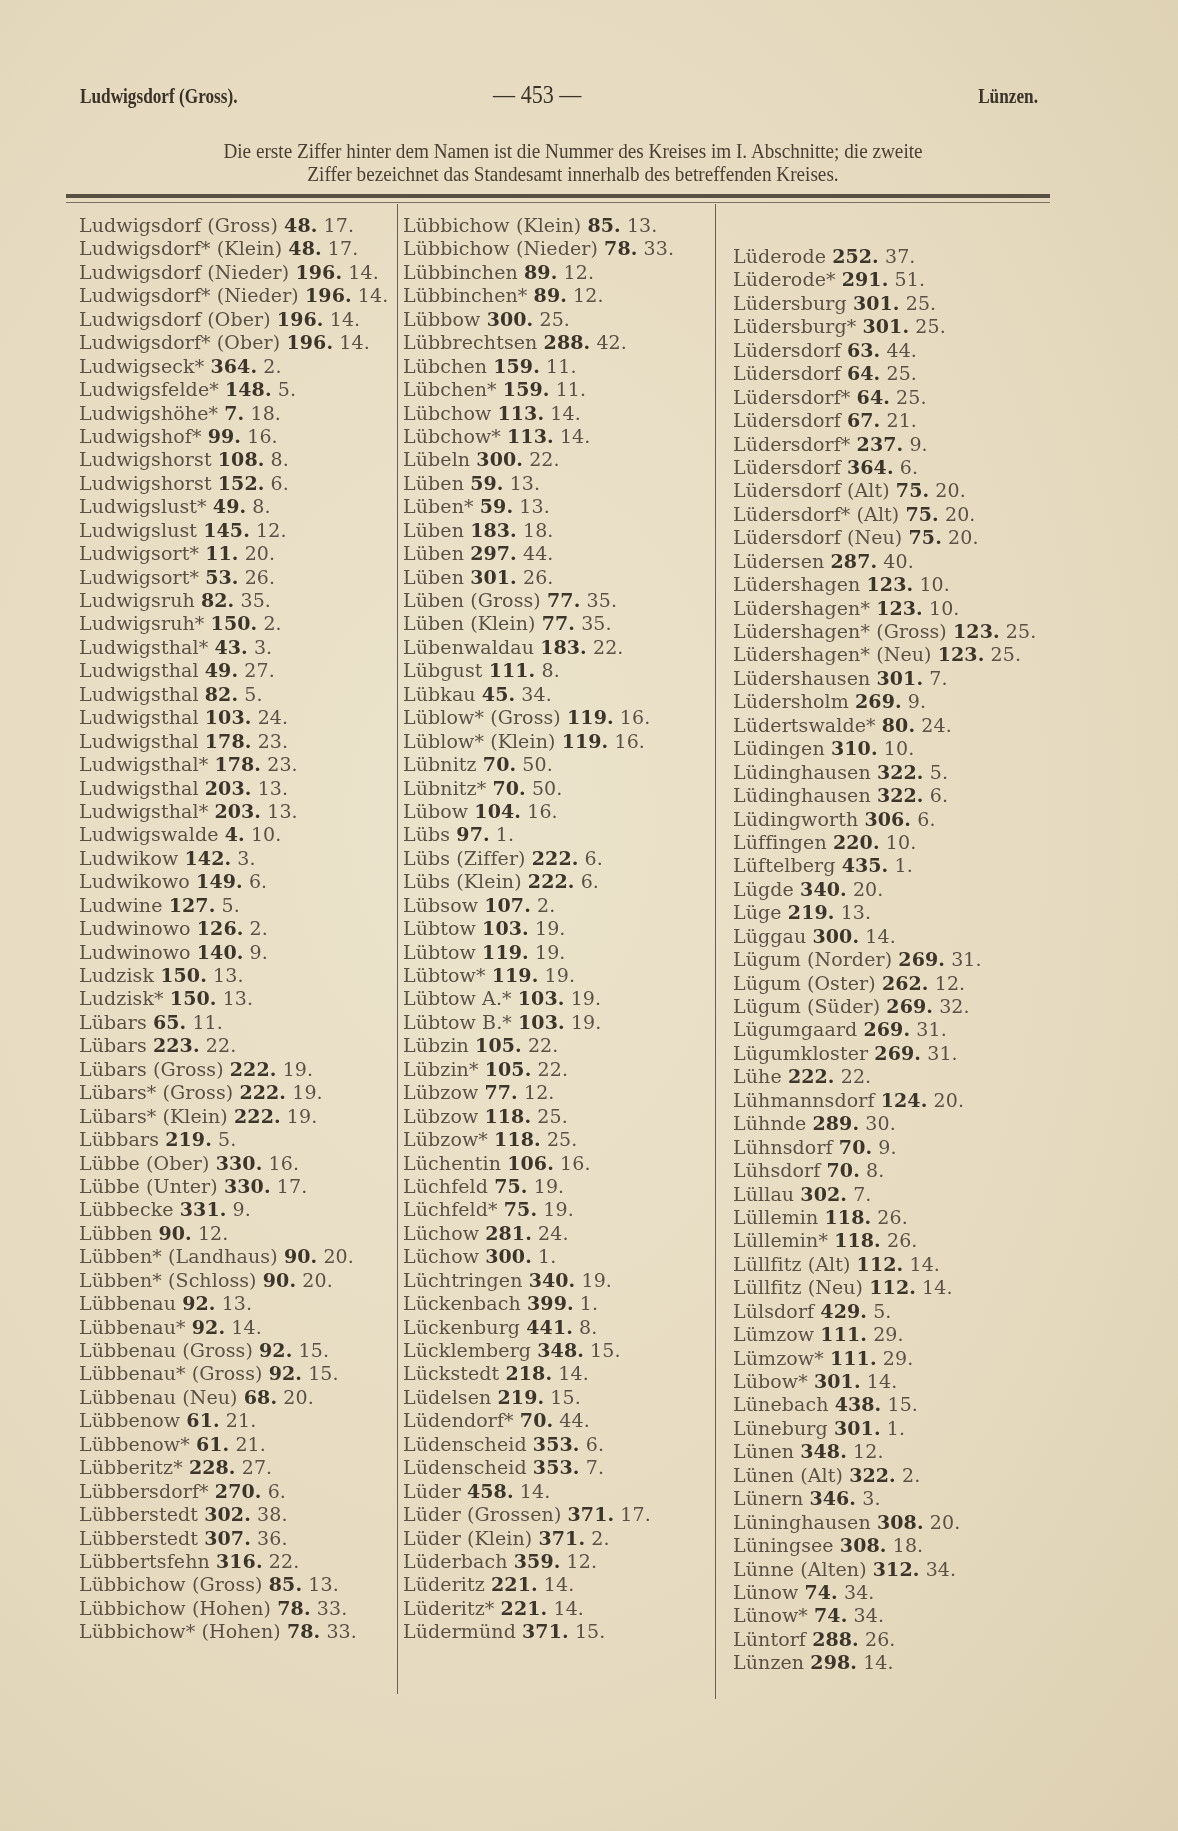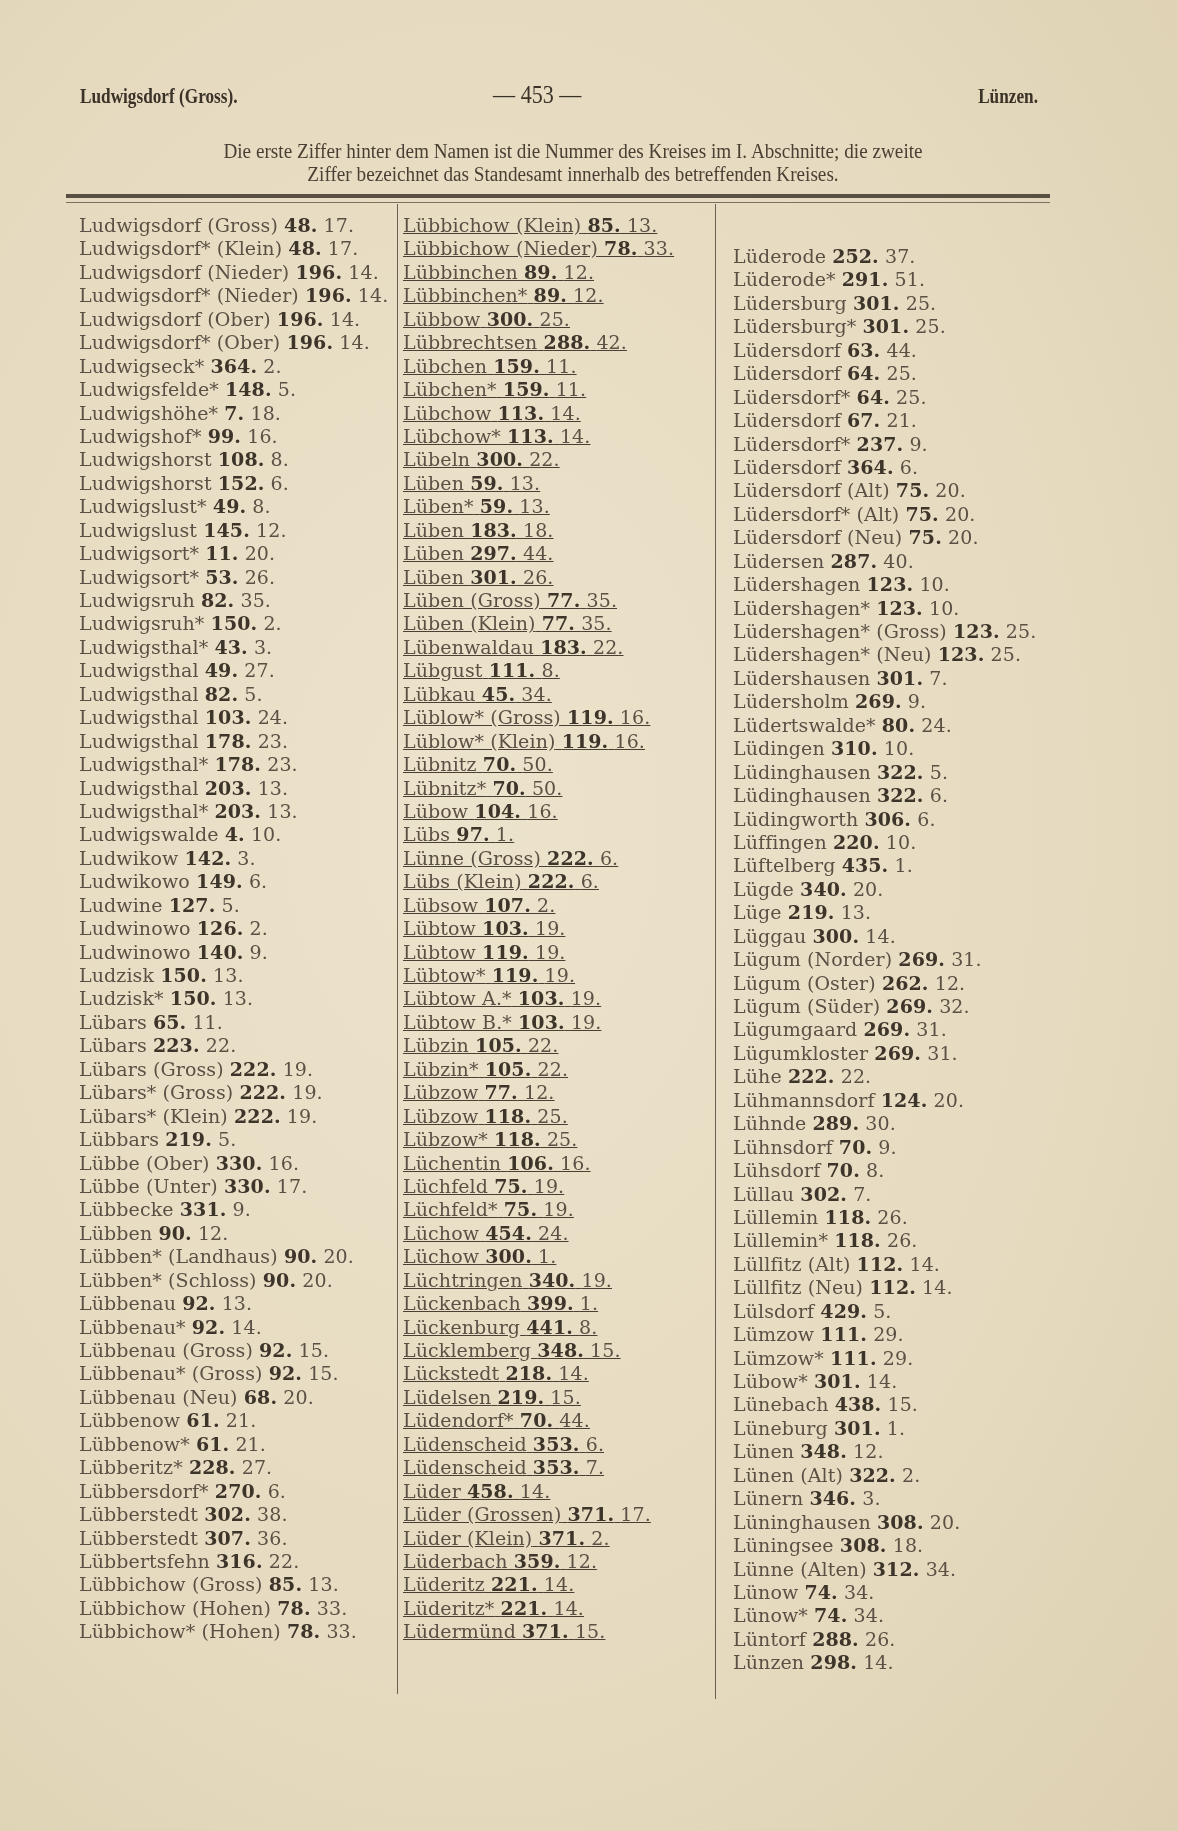--- a/index.html
+++ b/index.html
@@ -13,21 +13,21 @@
   }
   .header { position: absolute; top: 80px; left: 0; width: 1178px; height: 36px; }
   .hdr-left { position: absolute; left: 80px; top: 4px; font-family: "Liberation Serif", serif; font-weight: bold; font-size: 21px; letter-spacing: 0; transform: scaleX(0.82); transform-origin: left; color: #3b3228; }
   .hdr-center { position: absolute; left: 493px; top: 0; font-family: "Liberation Serif", serif; font-size: 26px; transform: scaleX(0.85); transform-origin: left; color: #3b3228; }
   .hdr-right { position: absolute; right: 140px; top: 4px; font-family: "Liberation Serif", serif; font-weight: bold; font-size: 21px; transform: scaleX(0.82); transform-origin: right; color: #3b3228; }
   .intro { position: absolute; top: 140px; left: 62px; width: 1022px; text-align: center; font-family: "Liberation Serif", serif; font-size: 20px; line-height: 23px; color: #4a3f33; transform: scaleX(0.96); transform-origin: center; }
   .rule-thick { position: absolute; top: 194px; left: 66px; width: 984px; height: 4px; background: #5a4f43; }
   .rule-thin { position: absolute; top: 202px; left: 66px; width: 984px; height: 1px; background: #7b6f62; }
   .col { position: absolute; top: 214px; }
   .col1 { left: 67px; width: 320px; margin-left: 12px; }
-  .col2 { left: 403px; width: 310px; text-decoration: underline; }
+  .col2 { left: 403px; width: 310px; }
   .col3 { left: 733px; width: 330px; margin-top: 31px; }
   .vline { position: absolute; width: 1px; background: #6a5f52; }
   .vline1 { left: 397px; top: 204px; height: 1490px; }
   .vline2 { left: 715px; top: 204px; height: 1495px; }
   .entry { height: 23.45px; line-height: 23.45px; font-size: 19px; white-space: nowrap; letter-spacing: 0.1px; }
   .entry .name { color: #5b5044; }
   .entry .kreis { font-weight: bold; color: #3d342a; }
   .entry .amt { color: #5b5044; }
 </style>
 </head>
@@ -134,37 +134,37 @@
     <div class="entry"><span class="name">Lüben (Klein)</span> <span class="kreis">77.</span> <span class="amt">35.</span></div>
     <div class="entry"><span class="name">Lübenwaldau</span> <span class="kreis">183.</span> <span class="amt">22.</span></div>
     <div class="entry"><span class="name">Lübgust</span> <span class="kreis">111.</span> <span class="amt">8.</span></div>
     <div class="entry"><span class="name">Lübkau</span> <span class="kreis">45.</span> <span class="amt">34.</span></div>
     <div class="entry"><span class="name">Lüblow* (Gross)</span> <span class="kreis">119.</span> <span class="amt">16.</span></div>
     <div class="entry"><span class="name">Lüblow* (Klein)</span> <span class="kreis">119.</span> <span class="amt">16.</span></div>
     <div class="entry"><span class="name">Lübnitz</span> <span class="kreis">70.</span> <span class="amt">50.</span></div>
     <div class="entry"><span class="name">Lübnitz*</span> <span class="kreis">70.</span> <span class="amt">50.</span></div>
     <div class="entry"><span class="name">Lübow</span> <span class="kreis">104.</span> <span class="amt">16.</span></div>
     <div class="entry"><span class="name">Lübs</span> <span class="kreis">97.</span> <span class="amt">1.</span></div>
-    <div class="entry"><span class="name">Lünne (Gross)</span> <span class="kreis">222.</span> <span class="amt">6.</span></div>
+    <div class="entry"><span class="name">Lübs (Ziffer)</span> <span class="kreis">222.</span> <span class="amt">6.</span></div>
     <div class="entry"><span class="name">Lübs (Klein)</span> <span class="kreis">222.</span> <span class="amt">6.</span></div>
     <div class="entry"><span class="name">Lübsow</span> <span class="kreis">107.</span> <span class="amt">2.</span></div>
     <div class="entry"><span class="name">Lübtow</span> <span class="kreis">103.</span> <span class="amt">19.</span></div>
     <div class="entry"><span class="name">Lübtow</span> <span class="kreis">119.</span> <span class="amt">19.</span></div>
     <div class="entry"><span class="name">Lübtow*</span> <span class="kreis">119.</span> <span class="amt">19.</span></div>
     <div class="entry"><span class="name">Lübtow A.*</span> <span class="kreis">103.</span> <span class="amt">19.</span></div>
     <div class="entry"><span class="name">Lübtow B.*</span> <span class="kreis">103.</span> <span class="amt">19.</span></div>
     <div class="entry"><span class="name">Lübzin</span> <span class="kreis">105.</span> <span class="amt">22.</span></div>
     <div class="entry"><span class="name">Lübzin*</span> <span class="kreis">105.</span> <span class="amt">22.</span></div>
     <div class="entry"><span class="name">Lübzow</span> <span class="kreis">77.</span> <span class="amt">12.</span></div>
     <div class="entry"><span class="name">Lübzow</span> <span class="kreis">118.</span> <span class="amt">25.</span></div>
     <div class="entry"><span class="name">Lübzow*</span> <span class="kreis">118.</span> <span class="amt">25.</span></div>
     <div class="entry"><span class="name">Lüchentin</span> <span class="kreis">106.</span> <span class="amt">16.</span></div>
     <div class="entry"><span class="name">Lüchfeld</span> <span class="kreis">75.</span> <span class="amt">19.</span></div>
     <div class="entry"><span class="name">Lüchfeld*</span> <span class="kreis">75.</span> <span class="amt">19.</span></div>
-    <div class="entry"><span class="name">Lüchow</span> <span class="kreis">454.</span> <span class="amt">24.</span></div>
+    <div class="entry"><span class="name">Lüchow</span> <span class="kreis">281.</span> <span class="amt">24.</span></div>
     <div class="entry"><span class="name">Lüchow</span> <span class="kreis">300.</span> <span class="amt">1.</span></div>
     <div class="entry"><span class="name">Lüchtringen</span> <span class="kreis">340.</span> <span class="amt">19.</span></div>
     <div class="entry"><span class="name">Lückenbach</span> <span class="kreis">399.</span> <span class="amt">1.</span></div>
     <div class="entry"><span class="name">Lückenburg</span> <span class="kreis">441.</span> <span class="amt">8.</span></div>
     <div class="entry"><span class="name">Lücklemberg</span> <span class="kreis">348.</span> <span class="amt">15.</span></div>
     <div class="entry"><span class="name">Lückstedt</span> <span class="kreis">218.</span> <span class="amt">14.</span></div>
     <div class="entry"><span class="name">Lüdelsen</span> <span class="kreis">219.</span> <span class="amt">15.</span></div>
     <div class="entry"><span class="name">Lüdendorf*</span> <span class="kreis">70.</span> <span class="amt">44.</span></div>
     <div class="entry"><span class="name">Lüdenscheid</span> <span class="kreis">353.</span> <span class="amt">6.</span></div>
     <div class="entry"><span class="name">Lüdenscheid</span> <span class="kreis">353.</span> <span class="amt">7.</span></div>

